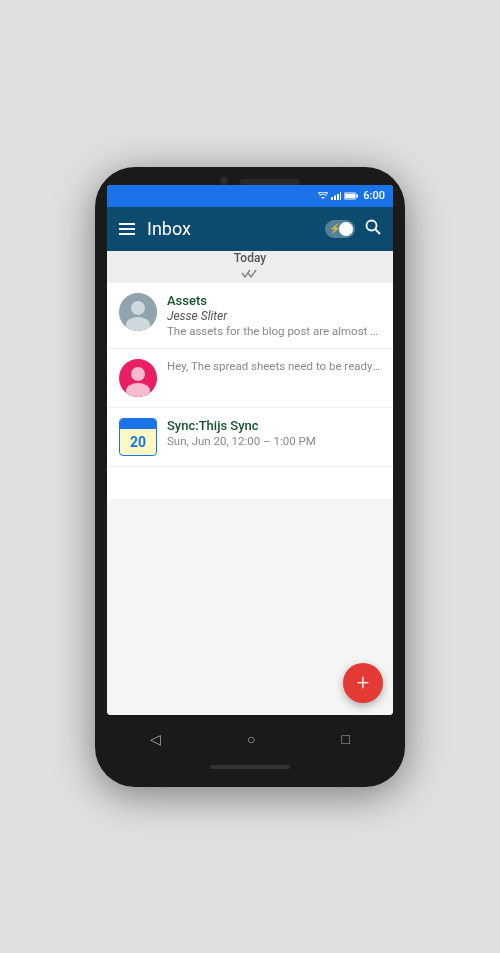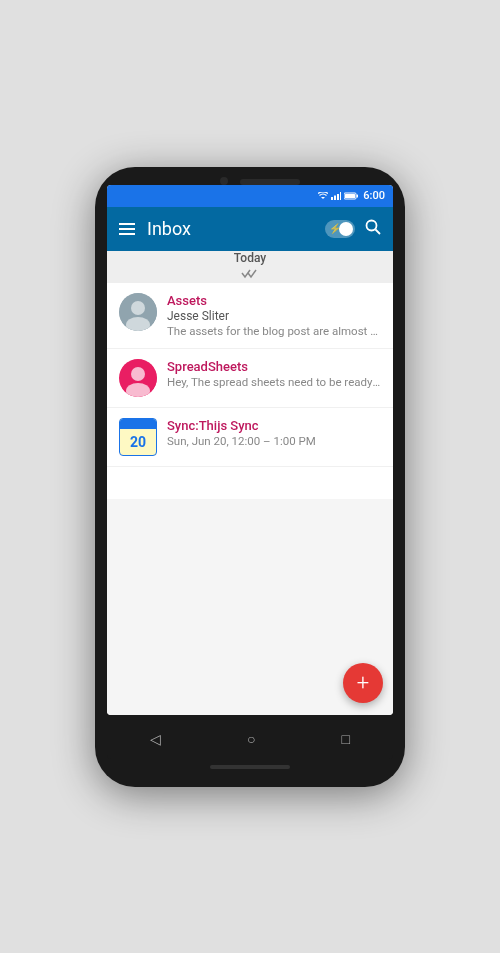--- a/index.html
+++ b/index.html
@@ -75,21 +75,21 @@
     }
     .status-time {
       color: white;
       font-size: 11px;
       font-weight: 500;
       margin-left: 2px;
     }
 
     
     .app-bar {
-      background: #0369a1;
+      background: #0c4a6e;
       height: 44px;
       display: flex;
       align-items: center;
       padding: 0 12px;
       gap: 12px;
     }
     .hamburger {
       color: white;
       font-size: 16px;
       cursor: pointer;
@@ -224,27 +224,28 @@
       color: #1a73e8;
     }
 
     .email-content {
       flex: 1;
       min-width: 0;
     }
     .email-subject {
       font-size: 13px;
       font-weight: 500;
-      color: #be185d;
+      color: #14532d;
       margin-bottom: 1px;
     }
     .email-sender {
       font-size: 12px;
       color: #555;
       margin-bottom: 1px;
+      font-style: italic;
     }
     .email-preview {
       font-size: 11.5px;
       color: #888;
       white-space: nowrap;
       overflow: hidden;
       text-overflow: ellipsis;
     }
 
     
@@ -389,21 +390,20 @@
 
       <div class="email-item">
         <div class="avatar avatar-2">
           <svg width="38" height="38" viewBox="0 0 38 38">
             <circle cx="19" cy="19" r="19" fill="#e91e63"></circle>
             <circle cx="19" cy="15" r="7" fill="#f8bbd0"></circle>
             <ellipse cx="19" cy="32" rx="12" ry="8" fill="#f8bbd0"></ellipse>
           </svg>
         </div>
         <div class="email-content">
-          <div class="email-subject">SpreadSheets</div>
           <div class="email-preview">Hey, The spread sheets need to be ready in time fo…</div>
         </div>
       </div>
 
       <div class="email-item">
         <div class="calendar-avatar">
           <div class="cal-header"></div>
           <div class="cal-body">20</div>
         </div>
         <div class="email-content">

